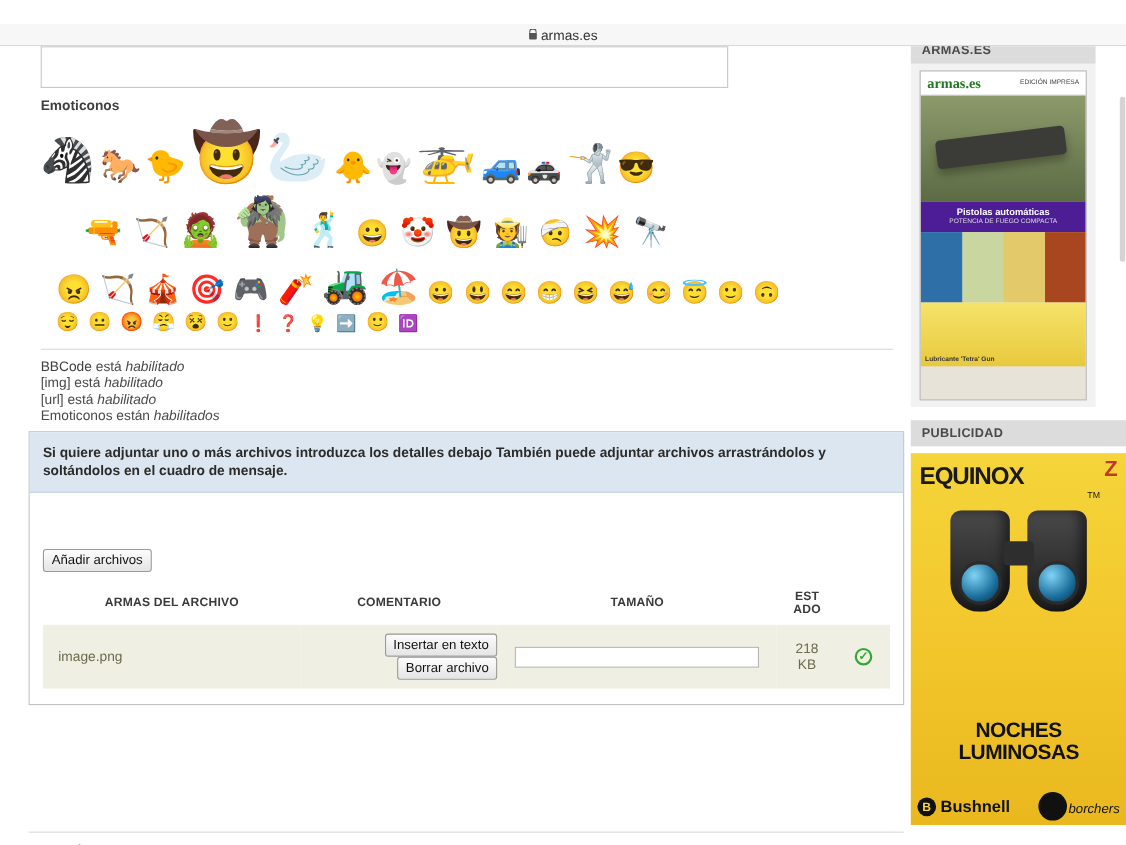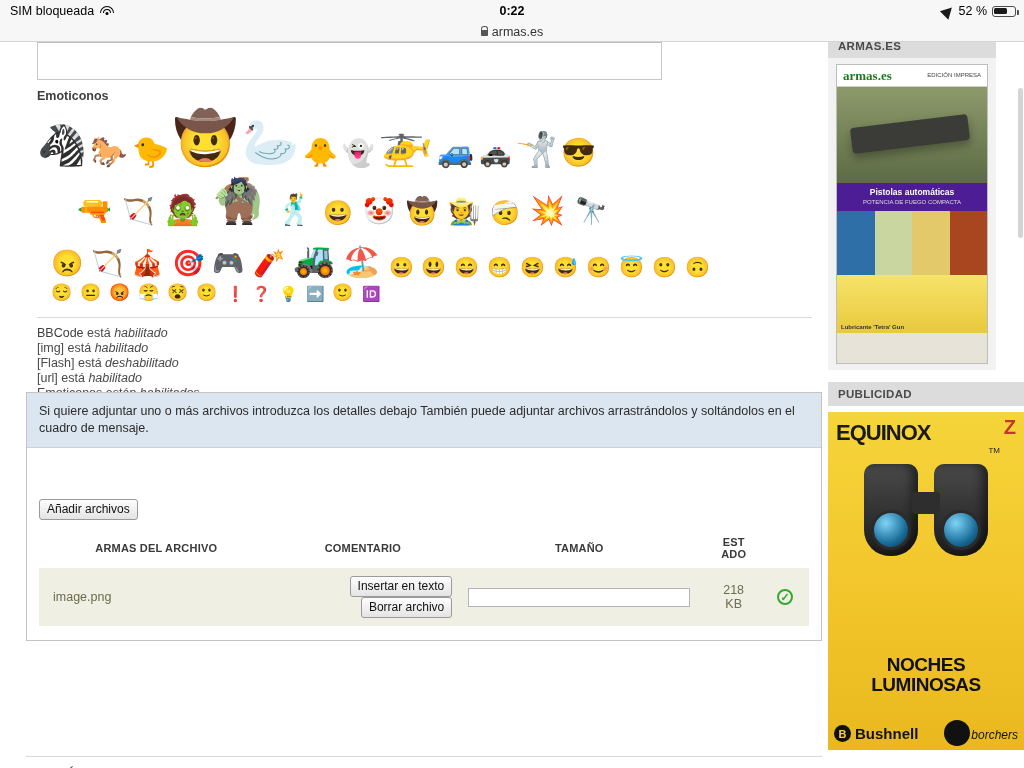--- a/index.html
+++ b/index.html
@@ -99,21 +99,21 @@
     background: #e2e0d7; color:#3a3a3a; cursor:pointer;
   }
   .tab.active { background:#ffffff; color:#222; }
 
   .att-panel {
     margin-left: 26px; width: 796px; border: 1px solid #c3c3c3; background:#fff;
     padding: 0 0 14px 0;
   }
   .att-info {
     margin: 0; background:#dce6f0; border-bottom:1px solid #c3d3e2;
-    padding: 10px 12px; font-size: 12.5px; color:#2b2b2b; line-height: 17px;
+    padding: 10px 12px; font-size: 12.5px; color:#2b2b2b; line-height: 17px; font-weight: bold;
   }
   .att-addbtn-wrap { padding: 10px 0 0 12px; margin-top: 41px; }
   .att-table { margin: 12px 12px 0 12px; width: 770px; border-collapse: collapse; }
   .att-table th {
     font-size: 11px; font-weight: bold; color:#3a3a3a; letter-spacing: .2px;
     padding: 4px 2px 8px 2px; text-align:center;
   }
   .att-table tr.filerow { background:#eff0e3; }
   .att-table td { padding: 8px 16px; font-size: 12.5px; color:#6b6b4e; vertical-align: middle; }
   .fname { padding-left: 14px !important; color:#73734f; }
@@ -178,38 +178,20 @@
   .eq .eq-circle { position:absolute; bottom: 4px; right: 54px; width: 26px; height:26px; border-radius:50%; background:#111; }
 
   
   .vscroll { position:absolute; right: 1px; top: 46px; width: 5px; height: 150px; background:#b0b0b0; border-radius: 3px; opacity:.55; }
 </style>
 </head>
 <body>
 
 <div id="root">
 
-  <div class="statusbar">
-    <div class="sb-left">
-      <span>SIM bloqueada</span>
-      <span class="wifi-icon">
-          <i></i>
-          <i></i>
-          <i></i>
-        </span>
-    </div>
-    <div class="sb-center">0:22</div>
-    <div class="sb-right">
-      <span class="loc-icon"></span>
-      <span>52 %</span>
-      <span class="batt">
-          <b></b>
-        </span>
-    </div>
-  </div>
 
   <div class="addressbar">
     <span class="lock-icon"></span>
     <span>armas.es</span>
   </div>
 
   <div class="page">
 
     <div class="main-col">
 
@@ -280,21 +262,20 @@
           <span class="emo" style="font-size:17px;">🙂</span>
           <span class="emo" style="font-size:15px;">🆔</span>
         </div>
       </div>
 
       <div class="hr"></div>
 
       <div class="bb-list">
         <div><a>BBCode</a><span> está </span><i>habilitado</i></div>
         <div><span>[img]</span><span> está </span><i>habilitado</i></div>
-        <div><span>[Flash]</span><span> está </span><i>deshabilitado</i></div>
         <div><span>[url]</span><span> está </span><i>habilitado</i></div>
         <div><span>Emoticonos</span><span> están </span><i>habilitados</i></div>
       </div>
 
       <div class="rev-tema">Revisión de tema</div>
       <div class="hr2"></div>
 
       <div class="btn-row">
         <button class="btn grey">Guardar borrador</button>
         <button class="btn strong">Vista previa</button>

